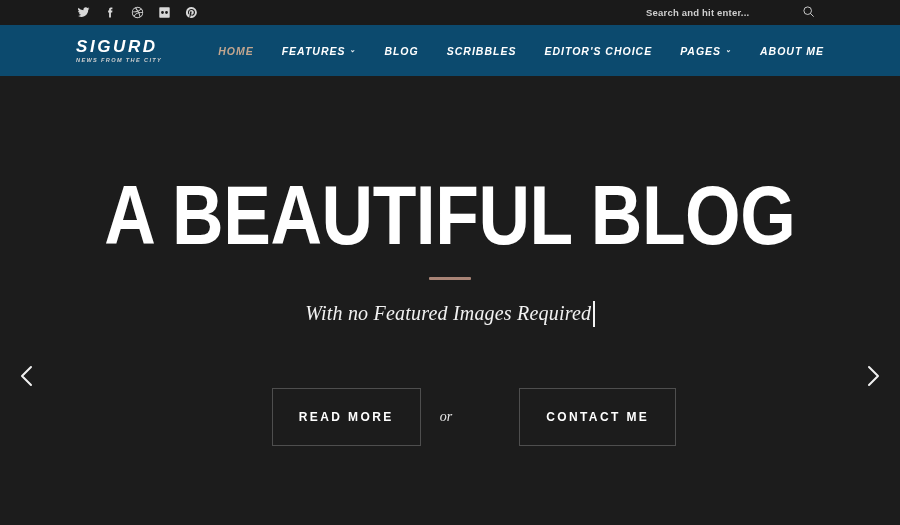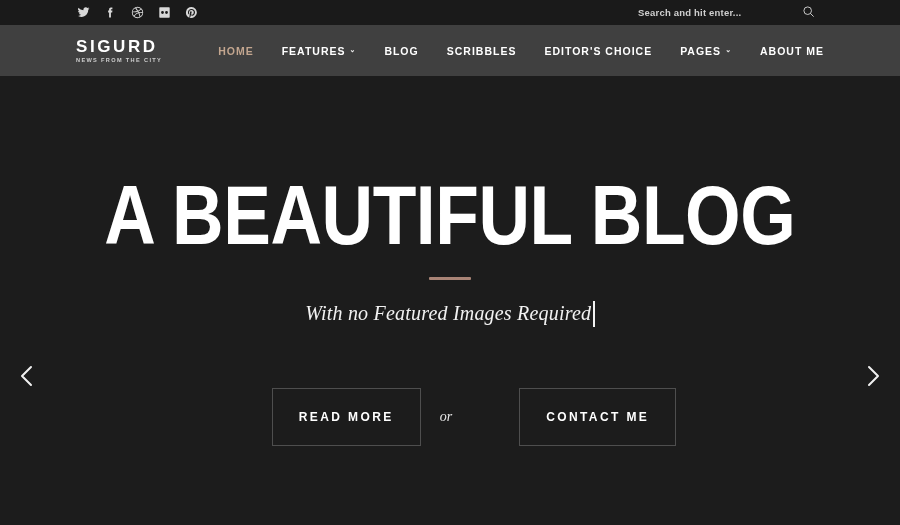--- a/index.html
+++ b/index.html
@@ -20,42 +20,42 @@
   .social{ display:flex; align-items:center; gap:13px; }
   .social .s-icon{
     width:14px; height:14px;
     display:flex; align-items:center; justify-content:center;
     color:#d8d8d8; cursor:pointer;
   }
   .social .s-icon svg{ display:block; fill:#d8d8d8; }
 
   .search-wrap{
     position:absolute; right:80px; top:0; height:25px;
-    display:flex; align-items:center; gap:16px;
+    display:flex; align-items:center; gap:8px;
   }
   .search-input{
     background:transparent; border:none; outline:none;
     color:#cfcfcf; font-size:9.5px; font-weight:bold;
     letter-spacing:.2px; width:118px; text-align:left;
     font-family:"Liberation Sans", sans-serif;
   }
   .search-input::placeholder{ color:#cfcfcf; opacity:1; }
   .search-btn{
     background:transparent; border:none; cursor:pointer;
     width:24px; height:25px; display:flex;
     align-items:center; justify-content:center;
     margin-left:24px;
   }
   .search-btn svg{ stroke:#e2e2e2; fill:none; stroke-width:1.6; }
 
   
   .header{
-    height:51px; background:#404040;
+    height:51px; background:#0c4a6e;
     display:flex; align-items:center;
-    padding:0 76px; position:relative;
+    padding:0 76px; position:relative;font-style:italic;
   }
   .brand{ cursor:pointer; line-height:1; }
   .brand-name{
     font-size:17px; font-weight:bold; color:#ffffff;
     letter-spacing:2.6px; font-family:"Liberation Sans", sans-serif;
     display:block;
   }
   .brand-tag{
     font-size:5.6px; font-weight:bold; color:#cfcfcf;
     letter-spacing:1.35px; margin-top:3px; display:block;

